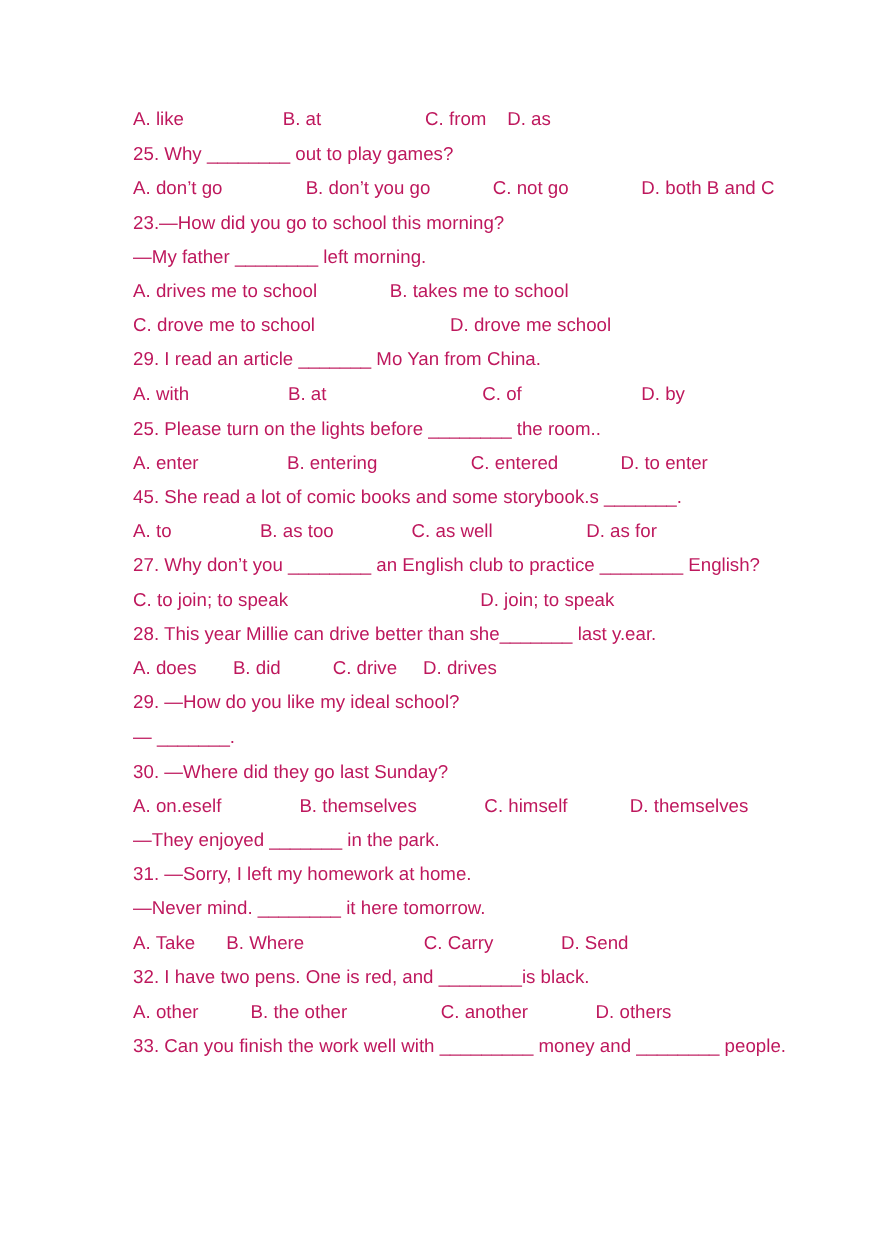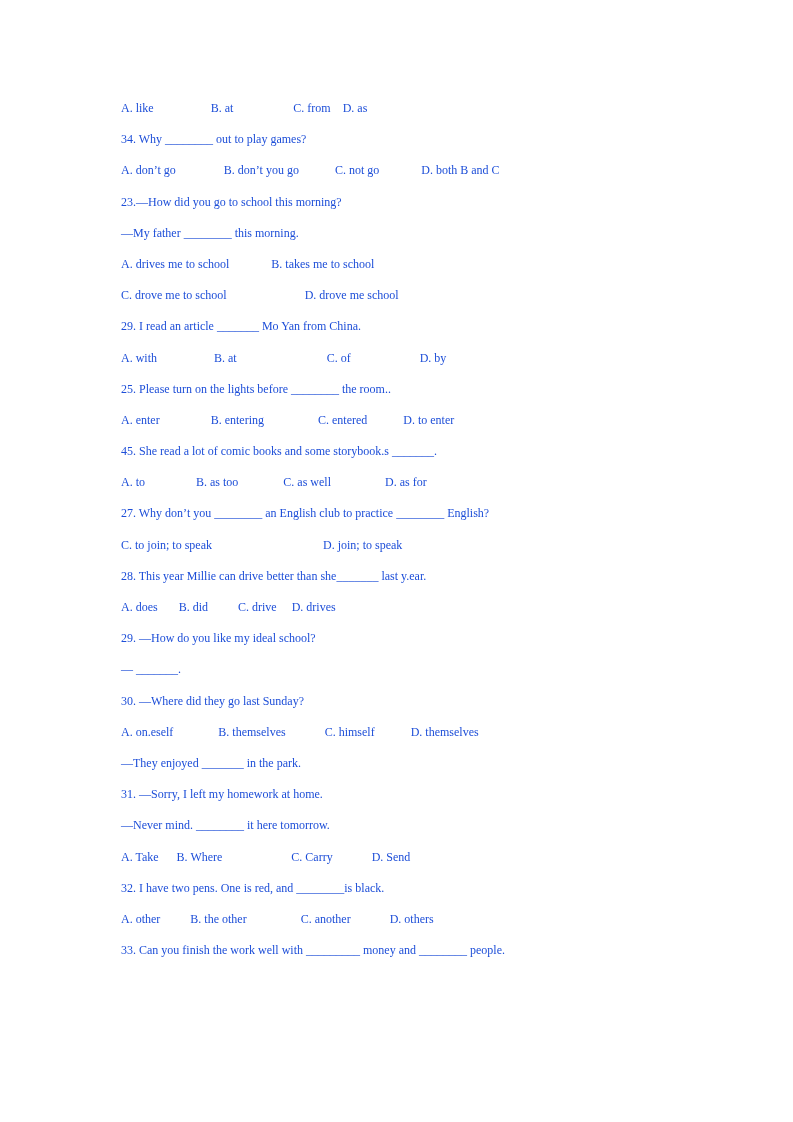--- a/index.html
+++ b/index.html
@@ -14,38 +14,38 @@
       background: #ffffff;
       overflow: hidden;
     }
     .content {
       position: absolute;
       left: 121px;
       top: 93px;
       width: 660px;
     }
     .line {
-      font-family: Liberation Serif, serif;
-      font-size: 12px;
+      font-family: Liberation Sans, sans-serif;
+      font-size: 17px;
       line-height: 31.2px;
       height: 31.2px;
       white-space: pre;
-      color: #1d4ed8;
+      color: #be185d;
     }
   </style>
 </head>
 <body>
 
 <div class="page">
   <div class="content">
     <div class="line">A. like                   B. at                    C. from    D. as</div>
-    <div class="line">34. Why ________ out to play games?</div>
+    <div class="line">25. Why ________ out to play games?</div>
     <div class="line">A. don’t go                B. don’t you go            C. not go              D. both B and C</div>
     <div class="line">23.—How did you go to school this morning?</div>
-    <div class="line">—My father ________ this morning.</div>
+    <div class="line">—My father ________ left morning.</div>
     <div class="line">A. drives me to school              B. takes me to school</div>
     <div class="line">C. drove me to school                          D. drove me school</div>
     <div class="line">29. I read an article _______ Mo Yan from China.</div>
     <div class="line">A. with                   B. at                              C. of                       D. by</div>
     <div class="line">25. Please turn on the lights before ________ the room..</div>
     <div class="line">A. enter                 B. entering                  C. entered            D. to enter</div>
     <div class="line">45. She read a lot of comic books and some storybook.s _______.</div>
     <div class="line">A. to                 B. as too               C. as well                  D. as for</div>
     <div class="line">27. Why don’t you ________ an English club to practice ________ English?</div>
     <div class="line">C. to join; to speak                                     D. join; to speak</div>

